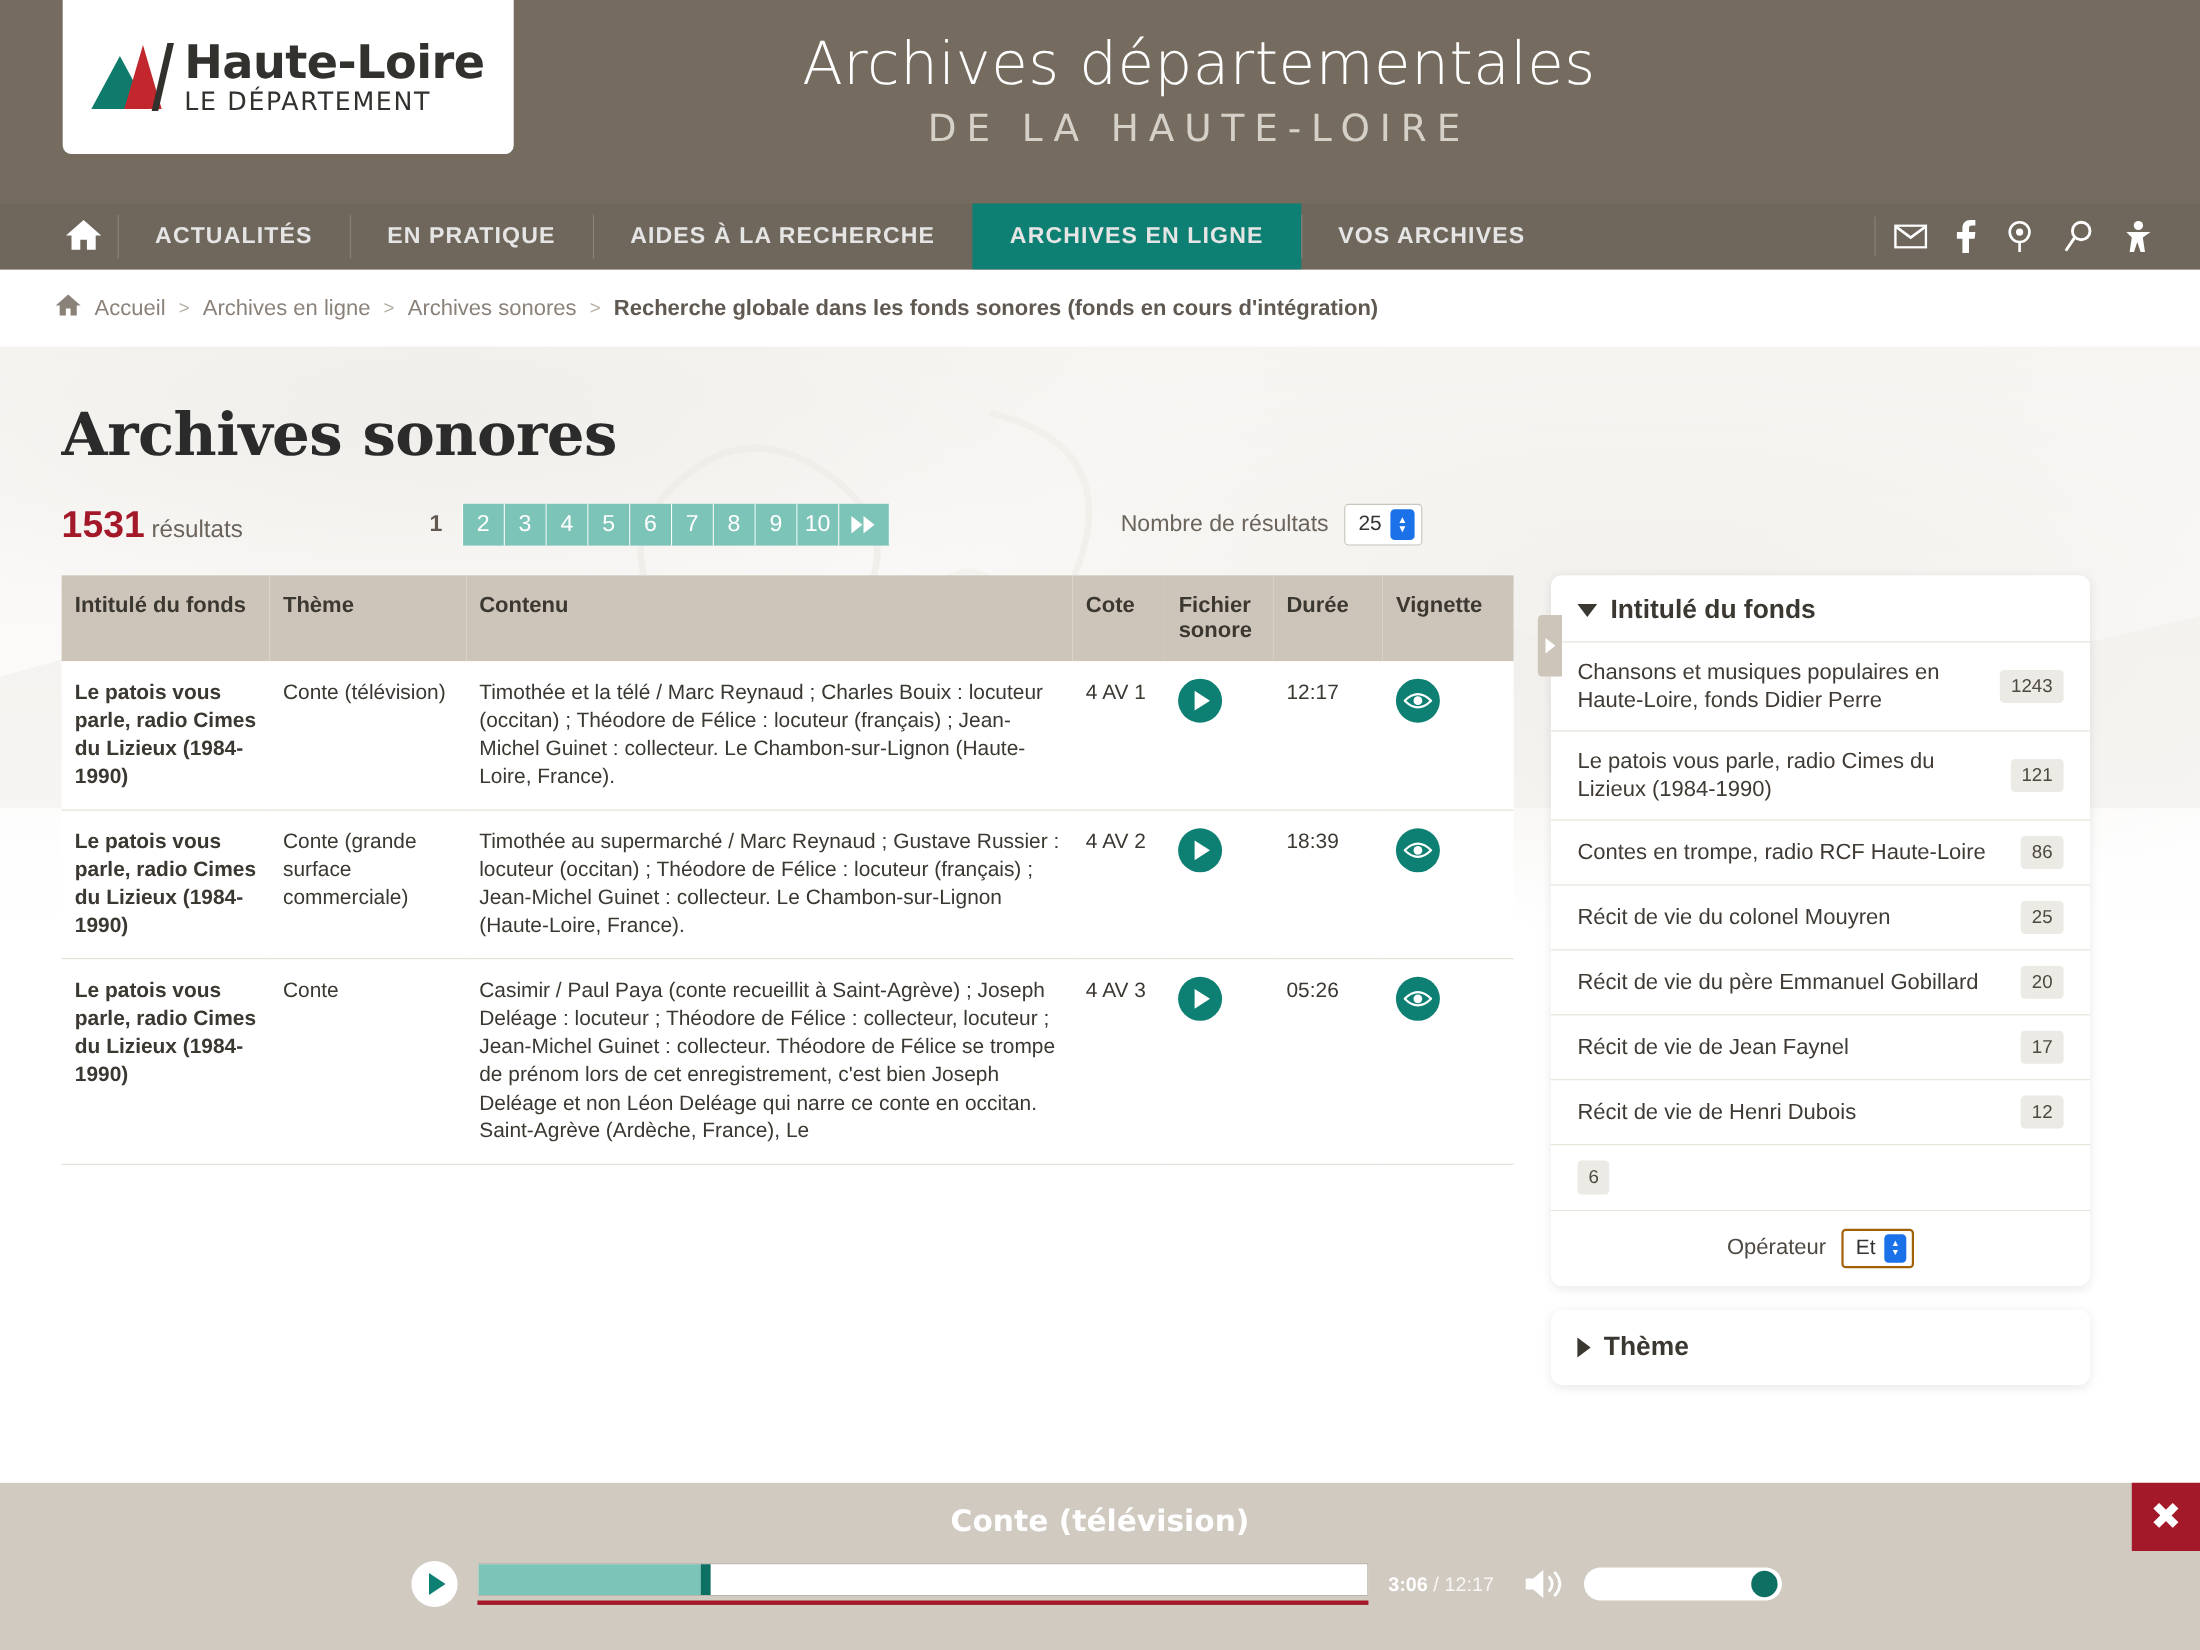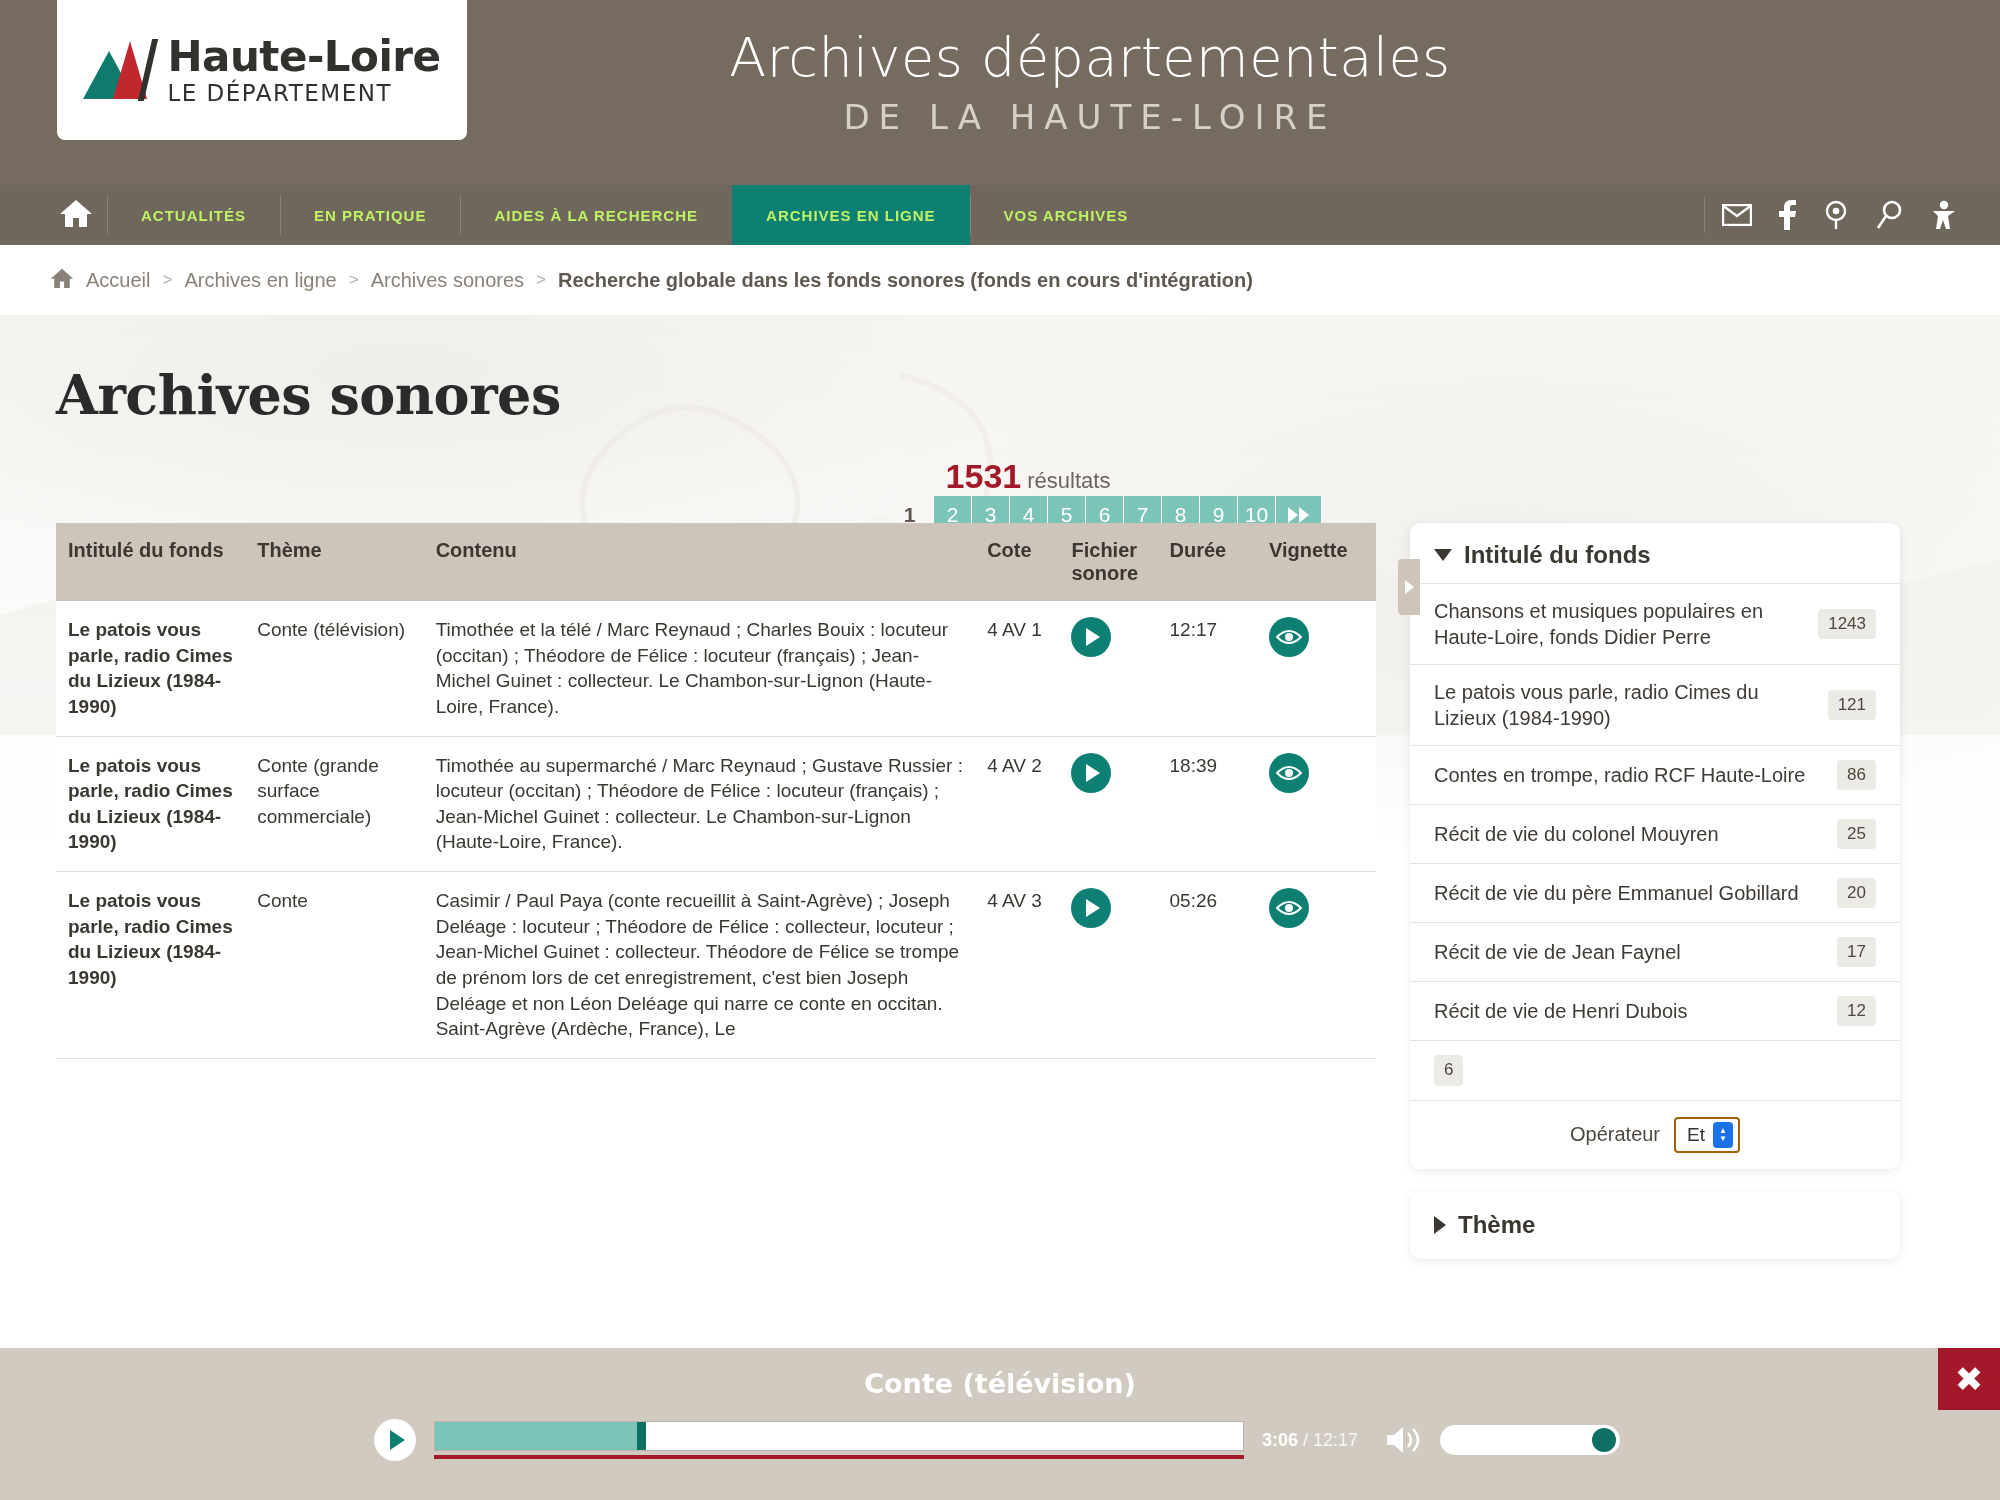--- a/index.html
+++ b/index.html
@@ -77,21 +77,21 @@
     position:absolute; left:0; bottom:0; width:100%; height:60px;
     background:#6f675b;
     display:flex; align-items:stretch;
   }
   .nav-home {
     width:62px; display:flex; align-items:center; justify-content:center;
     margin-left:45px;
   }
   .nav-item {
     display:flex; align-items:center; justify-content:center;
-    color:#bef264; font-size:15px; letter-spacing:1px; font-weight:bold;
+    color:#e5e5e5; font-size:21px; letter-spacing:1px; font-weight:bold;
     padding:0 34px; position:relative; cursor:pointer;
   }
   .nav-item::before {
     content:""; position:absolute; left:0; top:10px; bottom:10px; width:1px;
     background:#8b8376;
   }
   .nav-item.active { background:#0e8073; }
   .nav-item.active::before { display:none; }
   .nav-icons {
     margin-left:auto; display:flex; align-items:center; gap:26px;
@@ -137,21 +137,20 @@
     color:#2b2b2b;
     padding:48px 0 0 56px;
     letter-spacing:-0.5px;
   }
 
   .toolbar {
     position:relative;
     display:flex; align-items:center;
     padding:30px 0 0 56px;
     height:70px;
-    flex-direction:column;
   }
   .results-count { font-size:34px; color:#a4192a; font-weight:bold; }
   .results-count .lbl { font-size:22px; color:#6b645c; font-weight:normal; margin-left:6px; }
 
   .pager { margin-left:162px; display:flex; align-items:center; }
   .pager .pg {
     min-width:38px; height:38px; display:flex; align-items:center; justify-content:center;
     font-size:21px; color:#ffffff; background:#7cc3b8; cursor:pointer;
     border-right:1px solid #ffffff;
   }

